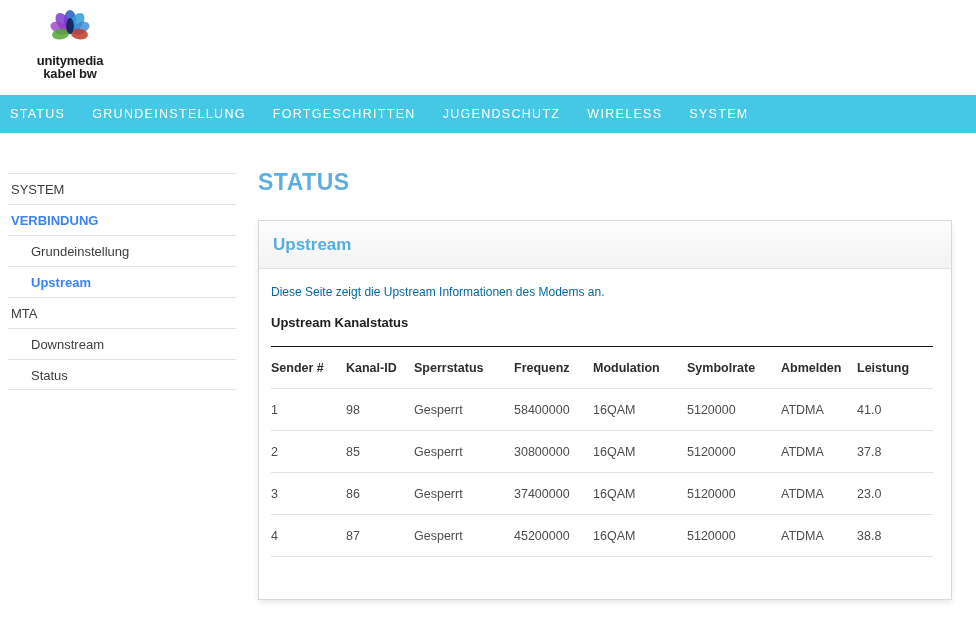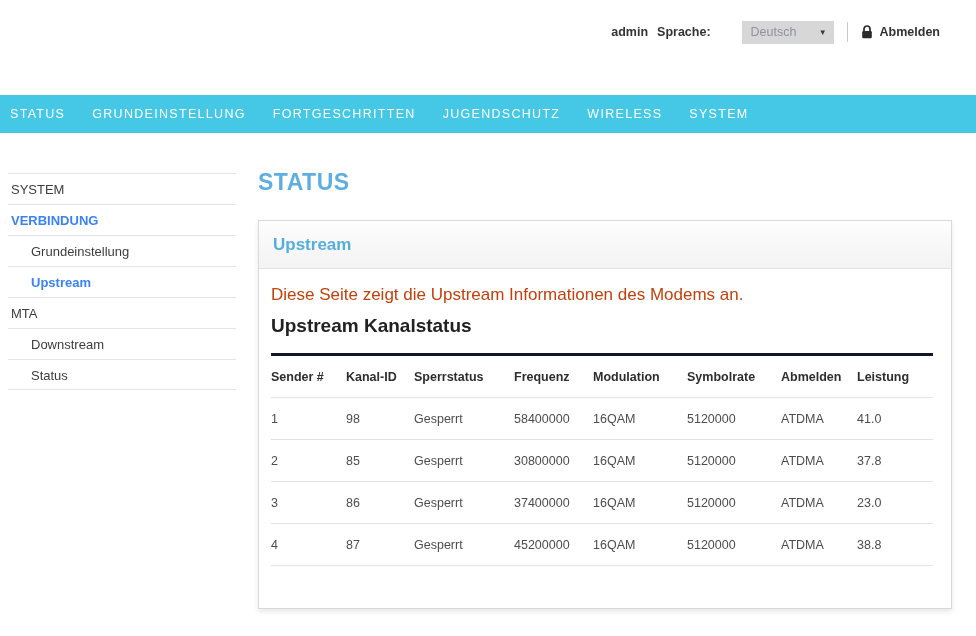--- a/index.html
+++ b/index.html
@@ -35,55 +35,53 @@
   .side-item:last-child { border-bottom:1px solid #e4e4e4; }
 
   
   .main { margin-left:22px; padding-top:36px; width:694px; }
   .page-title { font-size:23px; font-weight:bold; letter-spacing:0.5px; color:#5faee2; margin-bottom:24px; }
 
   .panel { width:694px; background:#fff; border:1px solid #d9d9d9; box-shadow:0 3px 5px rgba(0,0,0,0.09); margin-bottom:20px; }
   .panel-header { height:48px; background:linear-gradient(#fdfdfd,#f3f3f3); border-bottom:1px solid #e2e2e2; display:flex; align-items:center; padding-left:14px; }
   .panel-title { font-size:17px; font-weight:bold; color:#56aedc; }
   .panel-body { padding:16px 20px 42px 12px; }
-  .description { font-size:17px; color:#c2410c; margin-bottom:10px; }
-  .table-title { font-size:19px; font-weight:bold; color:#222; margin-bottom:16px; }
+  .description { font-size:12px; color:#0369a1; margin-bottom:16px; }
+  .table-title { font-size:13px; font-weight:bold; color:#222; margin-bottom:16px; }
 
-  table.status-table { width:100%; border-collapse:collapse; border-top:3px solid #0f172a; table-layout:fixed; }
+  table.status-table { width:100%; border-collapse:collapse; border-top:1px solid #0f172a; table-layout:fixed; }
   .status-table th { text-align:left; font-size:12.5px; color:#2e2e2e; font-weight:bold; padding:14px 2px 13px 0; border-bottom:1px solid #e2e2e2; white-space:nowrap; }
   .status-table td { text-align:left; font-size:12.5px; color:#4d4d4d; padding:14px 2px 13px 0; border-bottom:1px solid #e2e2e2; white-space:nowrap; }
   .status-table col.c1{width:75px;} .status-table col.c2{width:68px;} .status-table col.c3{width:100px;}
   .status-table col.c4{width:79px;} .status-table col.c5{width:94px;} .status-table col.c6{width:94px;}
   .status-table col.c7{width:76px;} .status-table col.c8{width:76px;}
 </style>
 </head>
 <body>
 
 <div class="screen">
 
   <div class="top-header">
+    <div class="logo">
+      <svg width="44" height="42" viewBox="0 0 44 44">
+        <g>
+          <ellipse cx="22" cy="13" rx="6.5" ry="11" fill="#3566c8" opacity="0.92"></ellipse>
+          <ellipse cx="22" cy="13" rx="6.5" ry="11" fill="#7a3bd0" opacity="0.85" transform="rotate(-33 22 26)"></ellipse>
+          <ellipse cx="22" cy="13" rx="6.5" ry="11" fill="#2f9fd8" opacity="0.85" transform="rotate(33 22 26)"></ellipse>
+          <ellipse cx="22" cy="14" rx="6" ry="10" fill="#9a3ec8" opacity="0.8" transform="rotate(-66 22 26)"></ellipse>
+          <ellipse cx="22" cy="14" rx="6" ry="10" fill="#3b8ad8" opacity="0.8" transform="rotate(66 22 26)"></ellipse>
+          <ellipse cx="22" cy="16" rx="5.5" ry="9" fill="#55a82e" opacity="0.85" transform="rotate(-98 22 26)"></ellipse>
+          <ellipse cx="22" cy="16" rx="5.5" ry="9" fill="#c03a28" opacity="0.85" transform="rotate(98 22 26)"></ellipse>
+          <ellipse cx="22" cy="19" rx="4" ry="8.5" fill="#15255c" opacity="0.95"></ellipse>
+        </g>
+      </svg>
+      <div class="logo-text">unitymedia</div>
+      <div class="logo-text">kabel bw</div>
+    </div>
 
-    <div class="account">
-      <span>admin</span>
-      <span class="sp">Sprache:</span>
-      <div class="lang-select">
-        <span class="lang-value">Deutsch</span>
-        <span class="arrow">▼</span>
-      </div>
-      <span class="v-divider"></span>
-      <span class="logout">
-        <span class="lock">
-          <svg width="12" height="14" viewBox="0 0 12 14">
-            <path d="M3 6 V4 a3 3 0 0 1 6 0 V6" fill="none" stroke="#2b2b2b" stroke-width="1.7"></path>
-            <rect x="1.2" y="6" width="9.6" height="7.2" rx="1.2" fill="#2b2b2b"></rect>
-          </svg>
-        </span>
-        <span>Abmelden</span>
-      </span>
-    </div>
   </div>
 
   <div class="navbar">
     <span class="nav-item">STATUS</span>
     <span class="nav-item">GRUNDEINSTELLUNG</span>
     <span class="nav-item">FORTGESCHRITTEN</span>
     <span class="nav-item">JUGENDSCHUTZ</span>
     <span class="nav-item">WIRELESS</span>
     <span class="nav-item">SYSTEM</span>
   </div>

